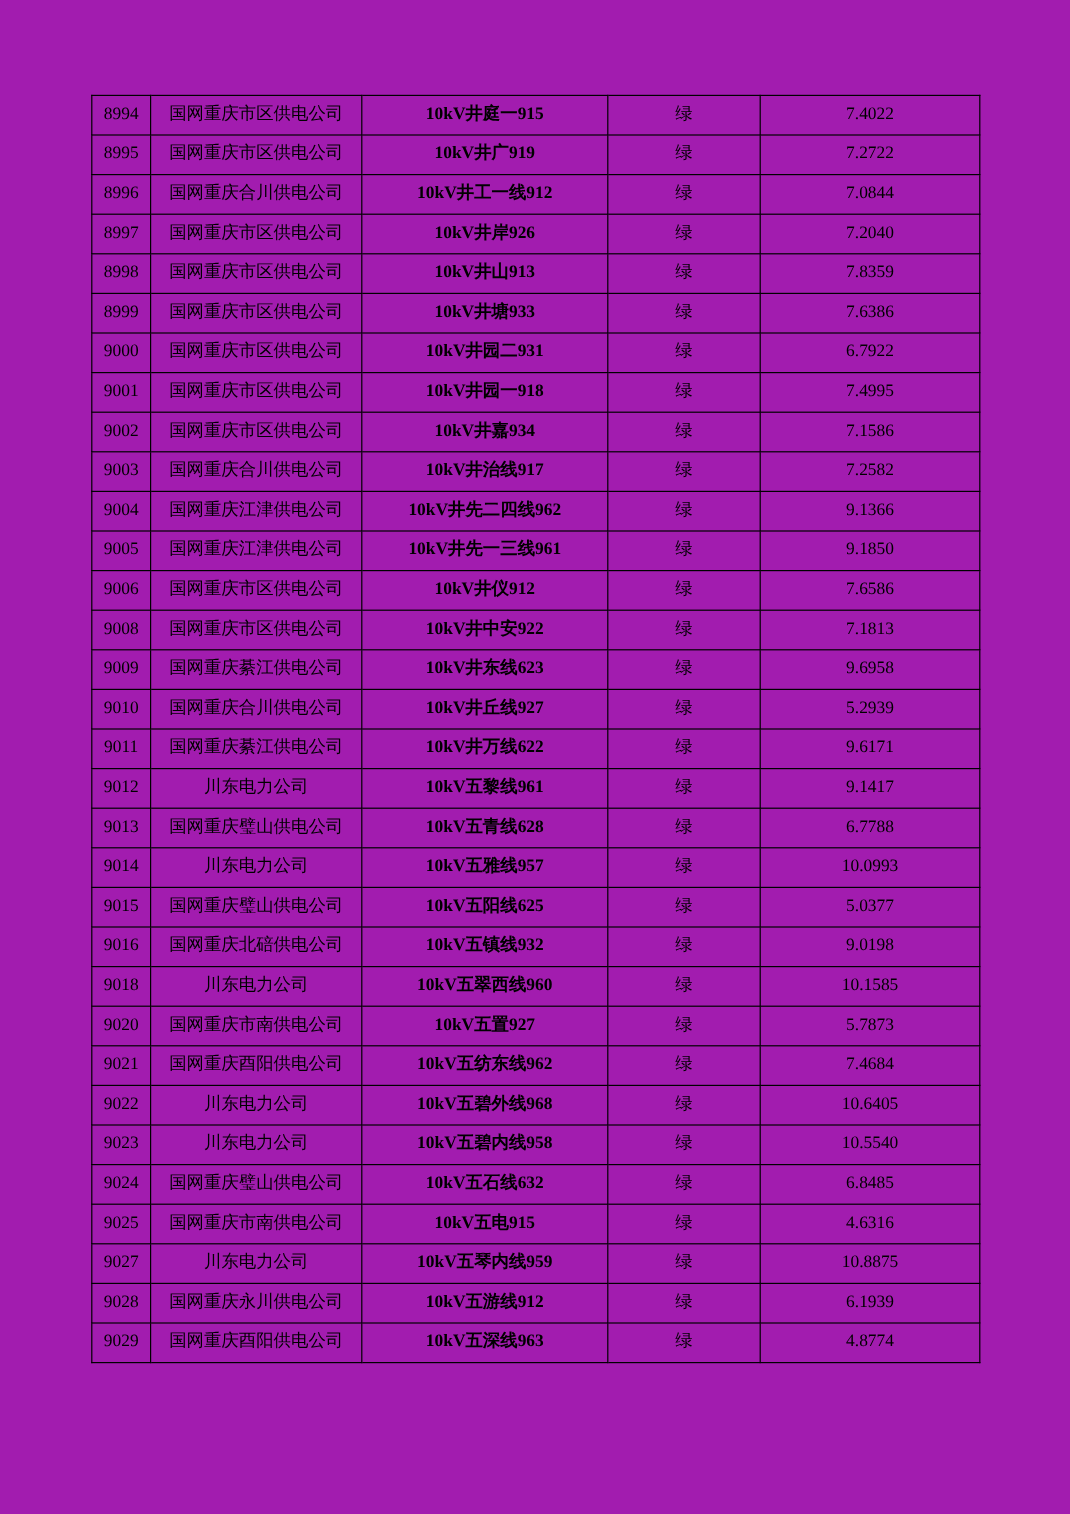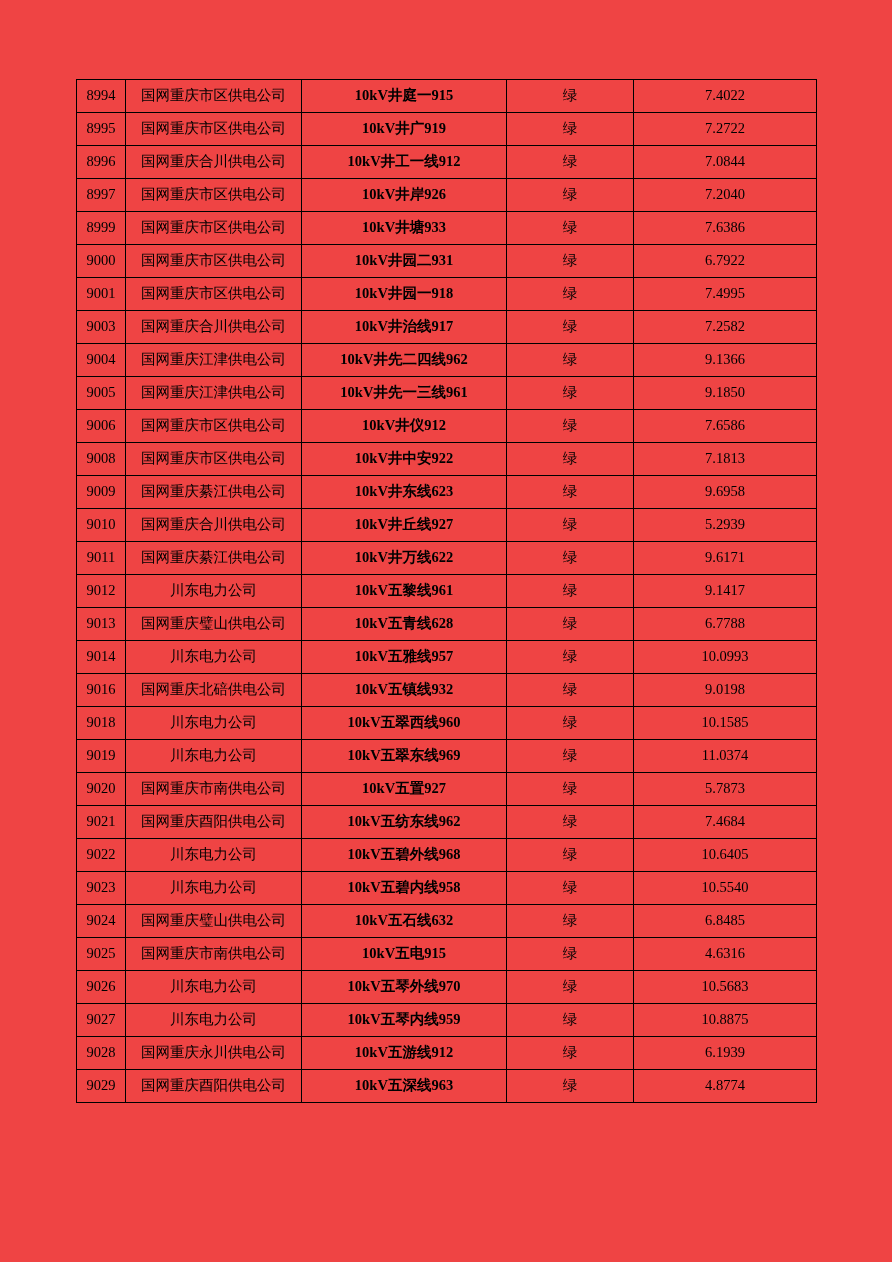--- a/index.html
+++ b/index.html
@@ -14,21 +14,21 @@
     color: #000000;
     position: relative;
     overflow: hidden;
   }
   .page {
     position: absolute;
     left: 0;
     top: 0;
     width: 892px;
     height: 1262px;
-    background: #ef4444;
+    background: #a21caf;
   }
   .table-wrap {
     position: absolute;
     left: 76px;
     top: 79px;
     width: 740px;
   }
   table.data-table {
     border-collapse: collapse;
     width: 740px;
@@ -93,39 +93,53 @@
             <td class="cell-value">7.0844</td>
           </tr>
           <tr>
             <td class="cell-index">8997</td>
             <td class="cell-company">国网重庆市区供电公司</td>
             <td class="cell-line">10kV井岸926</td>
             <td class="cell-status">绿</td>
             <td class="cell-value">7.2040</td>
           </tr>
           <tr>
+            <td class="cell-index">8998</td>
+            <td class="cell-company">国网重庆市区供电公司</td>
+            <td class="cell-line">10kV井山913</td>
+            <td class="cell-status">绿</td>
+            <td class="cell-value">7.8359</td>
+          </tr>
+          <tr>
             <td class="cell-index">8999</td>
             <td class="cell-company">国网重庆市区供电公司</td>
             <td class="cell-line">10kV井塘933</td>
             <td class="cell-status">绿</td>
             <td class="cell-value">7.6386</td>
           </tr>
           <tr>
             <td class="cell-index">9000</td>
             <td class="cell-company">国网重庆市区供电公司</td>
             <td class="cell-line">10kV井园二931</td>
             <td class="cell-status">绿</td>
             <td class="cell-value">6.7922</td>
           </tr>
           <tr>
             <td class="cell-index">9001</td>
             <td class="cell-company">国网重庆市区供电公司</td>
             <td class="cell-line">10kV井园一918</td>
             <td class="cell-status">绿</td>
             <td class="cell-value">7.4995</td>
+          </tr>
+          <tr>
+            <td class="cell-index">9002</td>
+            <td class="cell-company">国网重庆市区供电公司</td>
+            <td class="cell-line">10kV井嘉934</td>
+            <td class="cell-status">绿</td>
+            <td class="cell-value">7.1586</td>
           </tr>
           <tr>
             <td class="cell-index">9003</td>
             <td class="cell-company">国网重庆合川供电公司</td>
             <td class="cell-line">10kV井治线917</td>
             <td class="cell-status">绿</td>
             <td class="cell-value">7.2582</td>
           </tr>
           <tr>
             <td class="cell-index">9004</td>
@@ -191,41 +205,41 @@
             <td class="cell-value">6.7788</td>
           </tr>
           <tr>
             <td class="cell-index">9014</td>
             <td class="cell-company">川东电力公司</td>
             <td class="cell-line">10kV五雅线957</td>
             <td class="cell-status">绿</td>
             <td class="cell-value">10.0993</td>
           </tr>
           <tr>
+            <td class="cell-index">9015</td>
+            <td class="cell-company">国网重庆璧山供电公司</td>
+            <td class="cell-line">10kV五阳线625</td>
+            <td class="cell-status">绿</td>
+            <td class="cell-value">5.0377</td>
+          </tr>
+          <tr>
             <td class="cell-index">9016</td>
             <td class="cell-company">国网重庆北碚供电公司</td>
             <td class="cell-line">10kV五镇线932</td>
             <td class="cell-status">绿</td>
             <td class="cell-value">9.0198</td>
           </tr>
           <tr>
             <td class="cell-index">9018</td>
             <td class="cell-company">川东电力公司</td>
             <td class="cell-line">10kV五翠西线960</td>
             <td class="cell-status">绿</td>
             <td class="cell-value">10.1585</td>
           </tr>
           <tr>
-            <td class="cell-index">9019</td>
-            <td class="cell-company">川东电力公司</td>
-            <td class="cell-line">10kV五翠东线969</td>
-            <td class="cell-status">绿</td>
-            <td class="cell-value">11.0374</td>
-          </tr>
-          <tr>
             <td class="cell-index">9020</td>
             <td class="cell-company">国网重庆市南供电公司</td>
             <td class="cell-line">10kV五置927</td>
             <td class="cell-status">绿</td>
             <td class="cell-value">5.7873</td>
           </tr>
           <tr>
             <td class="cell-index">9021</td>
             <td class="cell-company">国网重庆酉阳供电公司</td>
             <td class="cell-line">10kV五纺东线962</td>
@@ -252,27 +266,20 @@
             <td class="cell-line">10kV五石线632</td>
             <td class="cell-status">绿</td>
             <td class="cell-value">6.8485</td>
           </tr>
           <tr>
             <td class="cell-index">9025</td>
             <td class="cell-company">国网重庆市南供电公司</td>
             <td class="cell-line">10kV五电915</td>
             <td class="cell-status">绿</td>
             <td class="cell-value">4.6316</td>
-          </tr>
-          <tr>
-            <td class="cell-index">9026</td>
-            <td class="cell-company">川东电力公司</td>
-            <td class="cell-line">10kV五琴外线970</td>
-            <td class="cell-status">绿</td>
-            <td class="cell-value">10.5683</td>
           </tr>
           <tr>
             <td class="cell-index">9027</td>
             <td class="cell-company">川东电力公司</td>
             <td class="cell-line">10kV五琴内线959</td>
             <td class="cell-status">绿</td>
             <td class="cell-value">10.8875</td>
           </tr>
           <tr>
             <td class="cell-index">9028</td>

